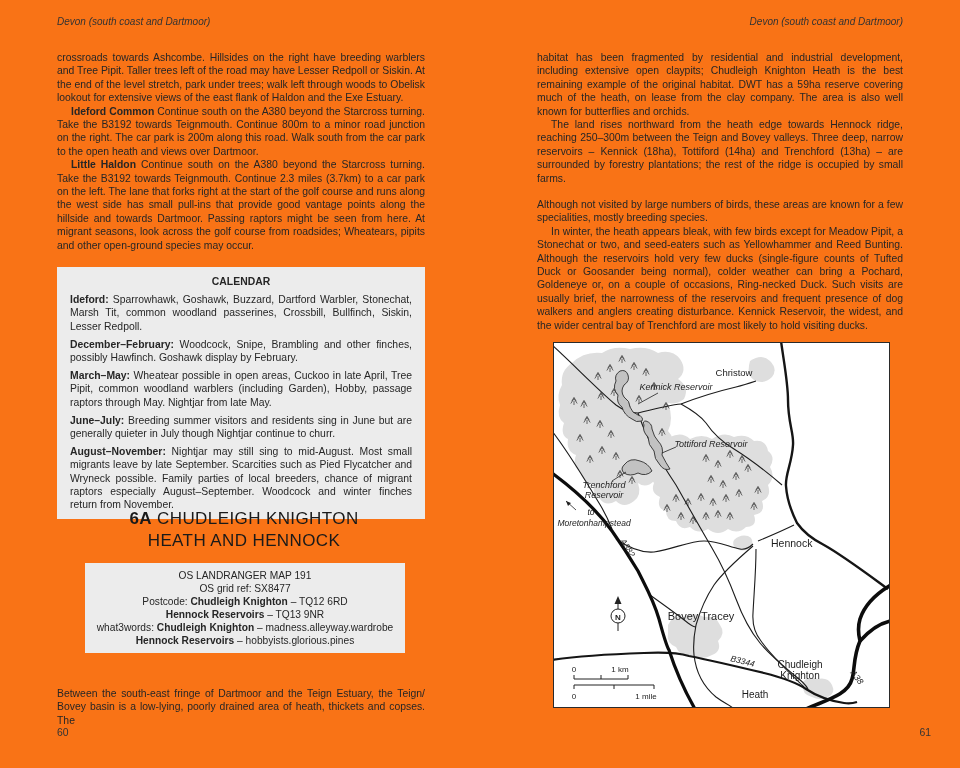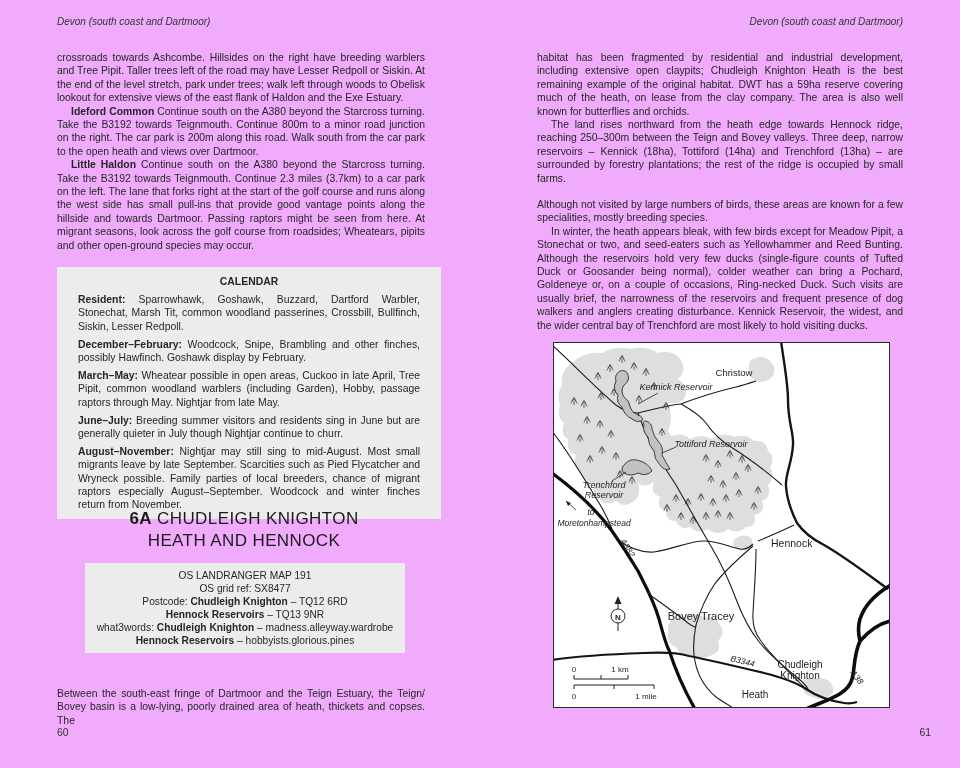--- a/index.html
+++ b/index.html
@@ -1,24 +1,24 @@
 <!DOCTYPE html>
 <html><head>
 <meta charset="utf-8">
 <style>
   html,body{margin:0;padding:0;background:#fff;}
-  .sheet{position:relative;width:960px;height:768px;background:#f0abfc;overflow:hidden;
+  .sheet{position:relative;width:960px;height:768px;background:#f97316;overflow:hidden;
          font-family:"Liberation Sans",sans-serif;color:#262626;}
   .abs{position:absolute;}
   .pg-header{font-style:italic;font-size:10px;color:#333;}
   .body-text{font-size:10.4px;line-height:13.4px;text-align:justify;}
   .body-text p{margin:0;}
   .body-text p.indent{text-indent:14px;}
   .greybox{background:#ececec;}
-  .cal-box{padding:8px 21px;font-size:10.4px;line-height:13.2px;text-align:justify;}
+  .cal-box{padding:8px 13px;font-size:10.4px;line-height:13.2px;text-align:justify;}
   .cal-title{text-align:center;font-weight:bold;margin:0 0 4px 0;}
   .cal-box p{margin:0 0 5px 0;}
   .cal-box p:last-child{margin-bottom:0;}
   .sec-head{text-align:center;font-size:17px;line-height:21.5px;letter-spacing:.4px;color:#1a1a1a;}
   .info-box{padding:6px 4px;font-size:10.2px;line-height:13px;text-align:center;}
   .mini-head{text-align:center;font-weight:bold;font-size:10.6px;}
   .pg-num{font-size:10.4px;color:#333;}
   .map-box{border:1.2px solid #2a2a2a;background:#fff;text-align:center;}
   svg text{font-family:"Liberation Sans",sans-serif;fill:#1d1d1d;}
   .lbl-town{font-size:9.5px;}
@@ -35,21 +35,21 @@
   <div class="abs pg-header" style="left:57px;top:16px;width:368px;">Devon (south coast and Dartmoor)</div>
 
   <div class="abs body-text" style="left:57px;top:51px;width:368px;">
     <p><b></b><span>crossroads towards Ashcombe. Hillsides on the right have breeding warblers and Tree Pipit. Taller trees left of the road may have Lesser Redpoll or Siskin. At the end of the level stretch, park under trees; walk left through woods to Obelisk lookout for extensive views of the east flank of Haldon and the Exe Estuary.</span></p>
     <p class="indent"><b>Ideford Common</b><span> Continue south on the A380 beyond the Starcross turning. Take the B3192 towards Teignmouth. Continue 800m to a minor road junction on the right. The car park is 200m along this road. Walk south from the car park to the open heath and views over Dartmoor.</span></p>
     <p class="indent"><b>Little Haldon</b><span> Continue south on the A380 beyond the Starcross turning. Take the B3192 towards Teignmouth. Continue 2.3 miles (3.7km) to a car park on the left. The lane that forks right at the start of the golf course and runs along the west side has small pull-ins that provide good vantage points along the hillside and towards Dartmoor. Passing raptors might be seen from here. At migrant seasons, look across the golf course from roadsides; Wheatears, pipits and other open-ground species may occur.</span></p>
   </div>
 
   <div class="abs greybox cal-box" style="left:57px;top:267px;width:342px;">
     <p class="cal-title">CALENDAR</p>
-    <p><b>Resident:</b><span> Sparrowhawk, Goshawk, Buzzard, Dartford Warbler, Stonechat, Marsh Tit, common woodland passerines, Crossbill, Bullfinch, Siskin, Lesser Redpoll.</span></p>
+    <p><b>Ideford:</b><span> Sparrowhawk, Goshawk, Buzzard, Dartford Warbler, Stonechat, Marsh Tit, common woodland passerines, Crossbill, Bullfinch, Siskin, Lesser Redpoll.</span></p>
     <p><b>December–February:</b><span> Woodcock, Snipe, Brambling and other finches, possibly Hawfinch. Goshawk display by February.</span></p>
     <p><b>March–May:</b><span> Wheatear possible in open areas, Cuckoo in late April, Tree Pipit, common woodland warblers (including Garden), Hobby, passage raptors through May. Nightjar from late May.</span></p>
     <p><b>June–July:</b><span> Breeding summer visitors and residents sing in June but are generally quieter in July though Nightjar continue to churr.</span></p>
     <p><b>August–November:</b><span> Nightjar may still sing to mid-August. Most small migrants leave by late September. Scarcities such as Pied Flycatcher and Wryneck possible. Family parties of local breeders, chance of migrant raptors especially August–September. Woodcock and winter finches return from November.</span></p>
   </div>
 
   <div class="abs sec-head" style="left:60px;top:508px;width:368px;">
     <div><b>6A</b>&nbsp;<span>CHUDLEIGH KNIGHTON</span></div>
     <div>HEATH AND HENNOCK</div>
   </div>

